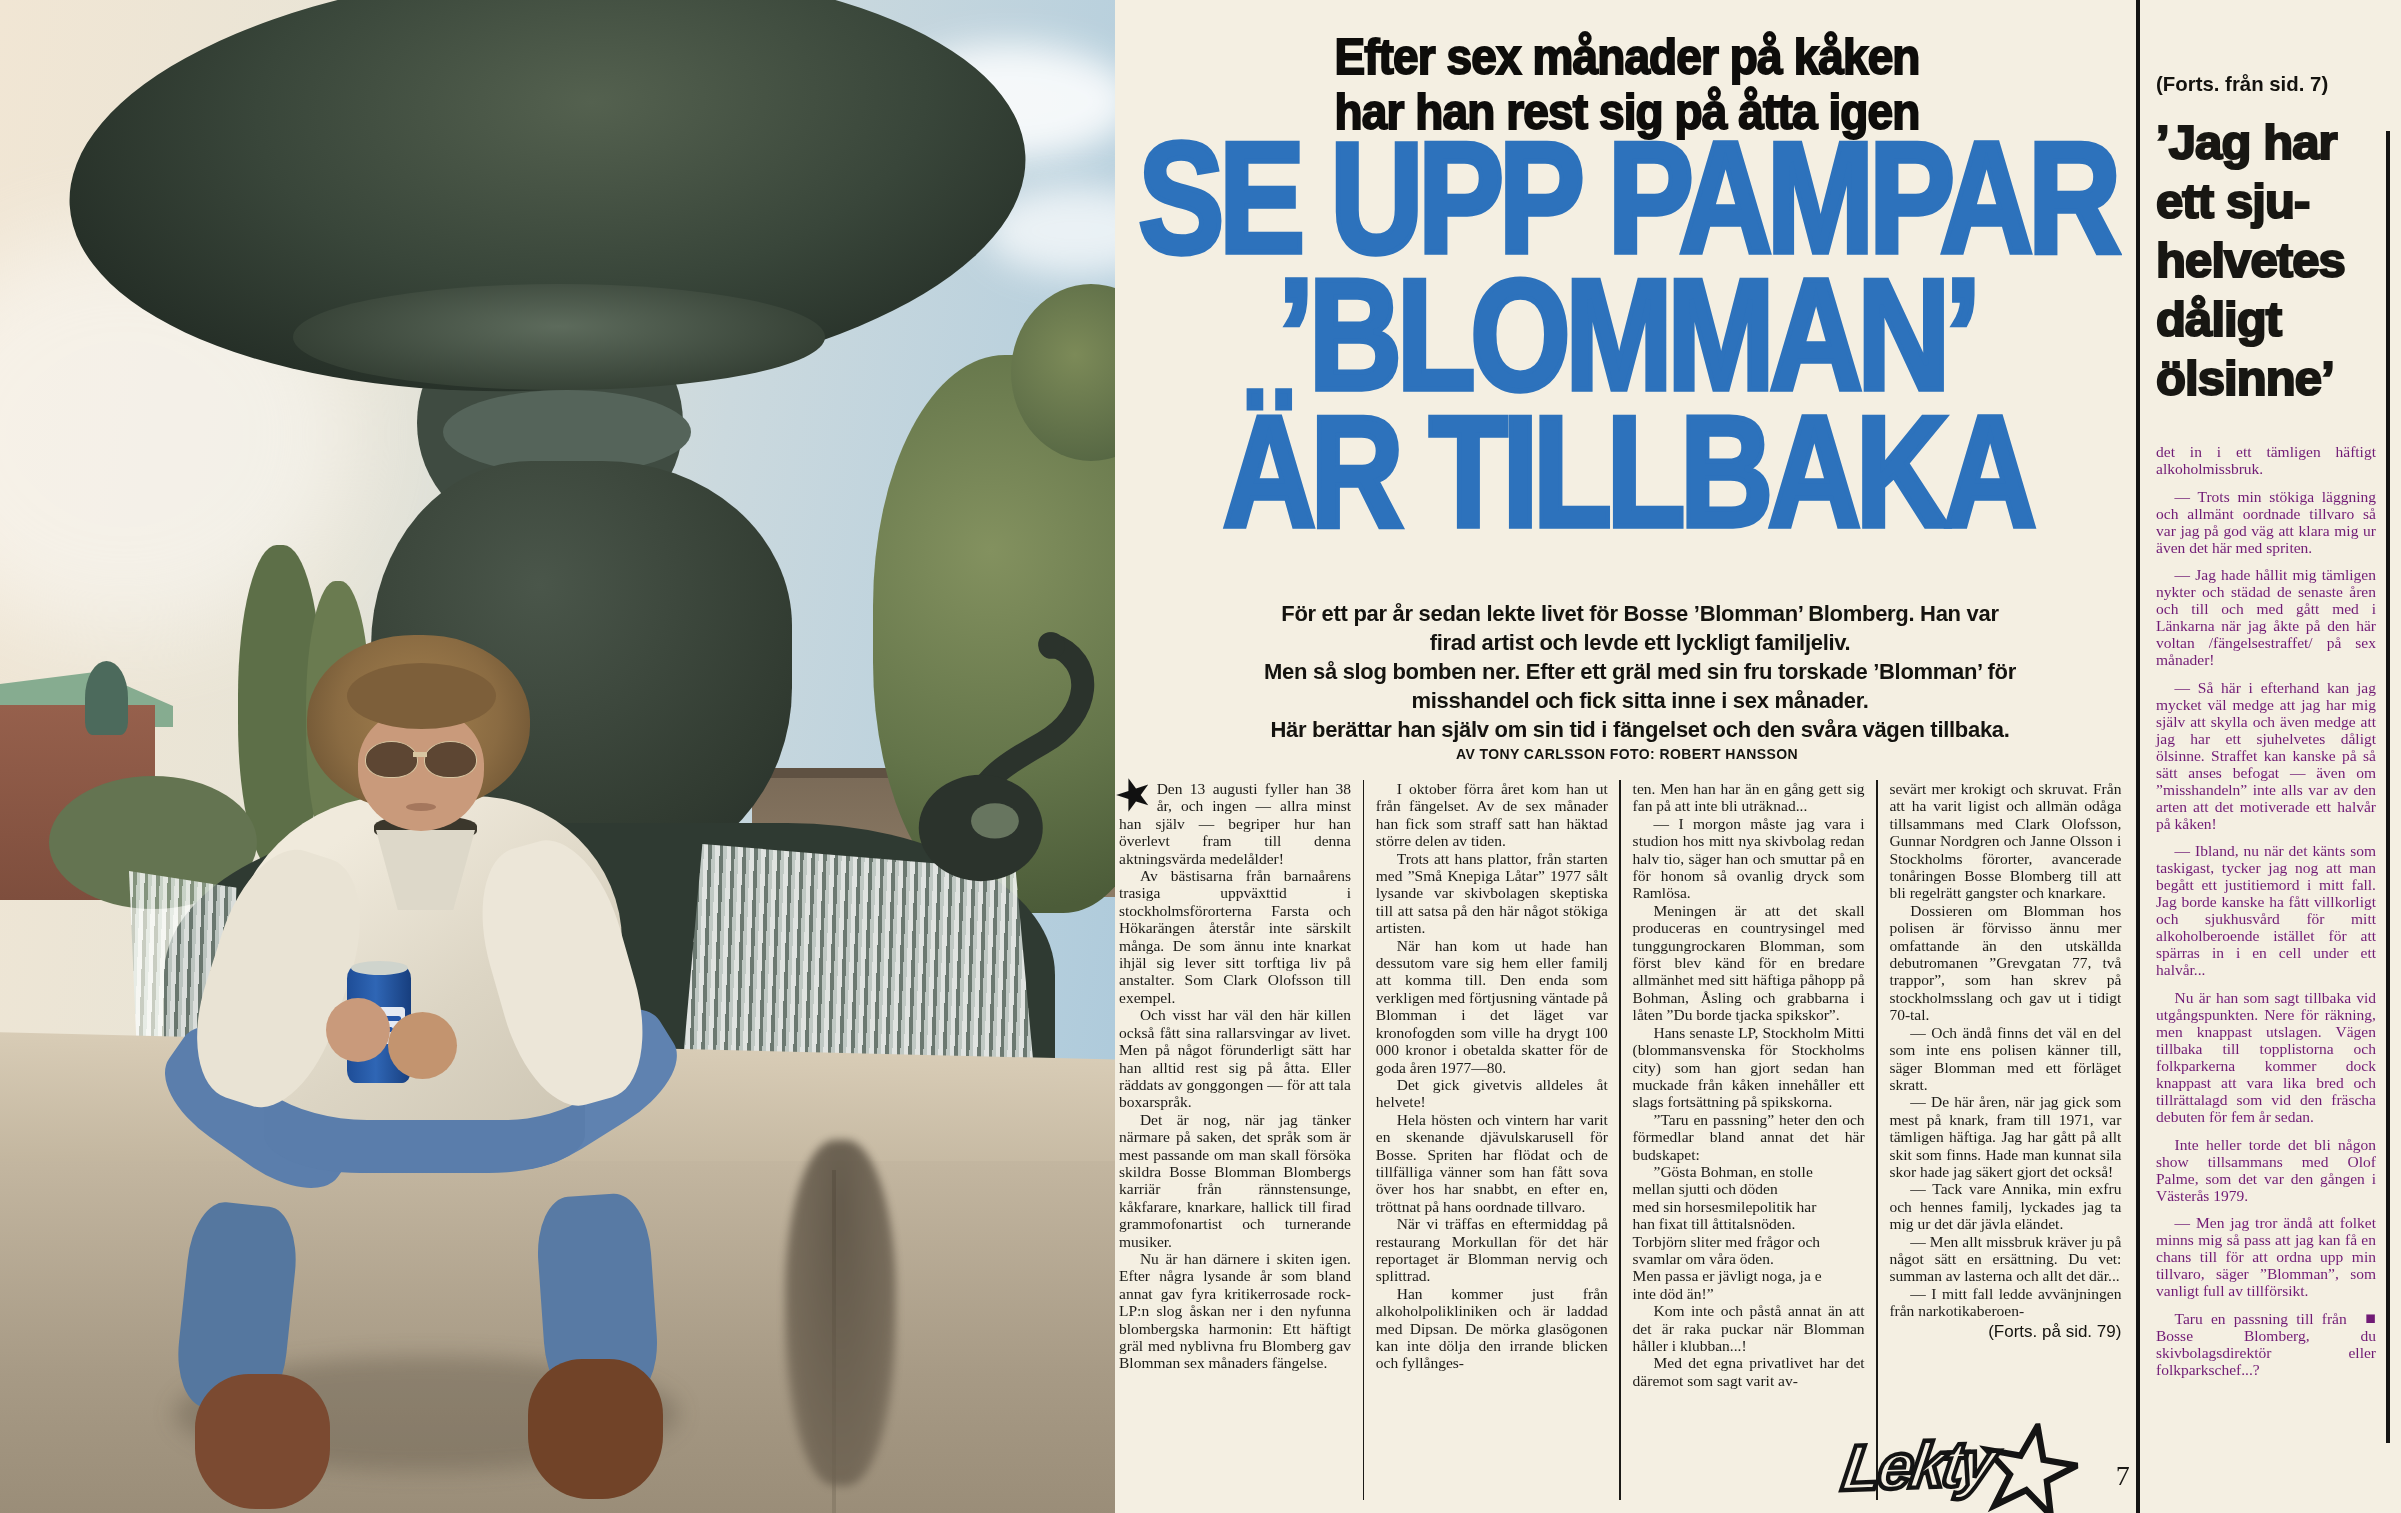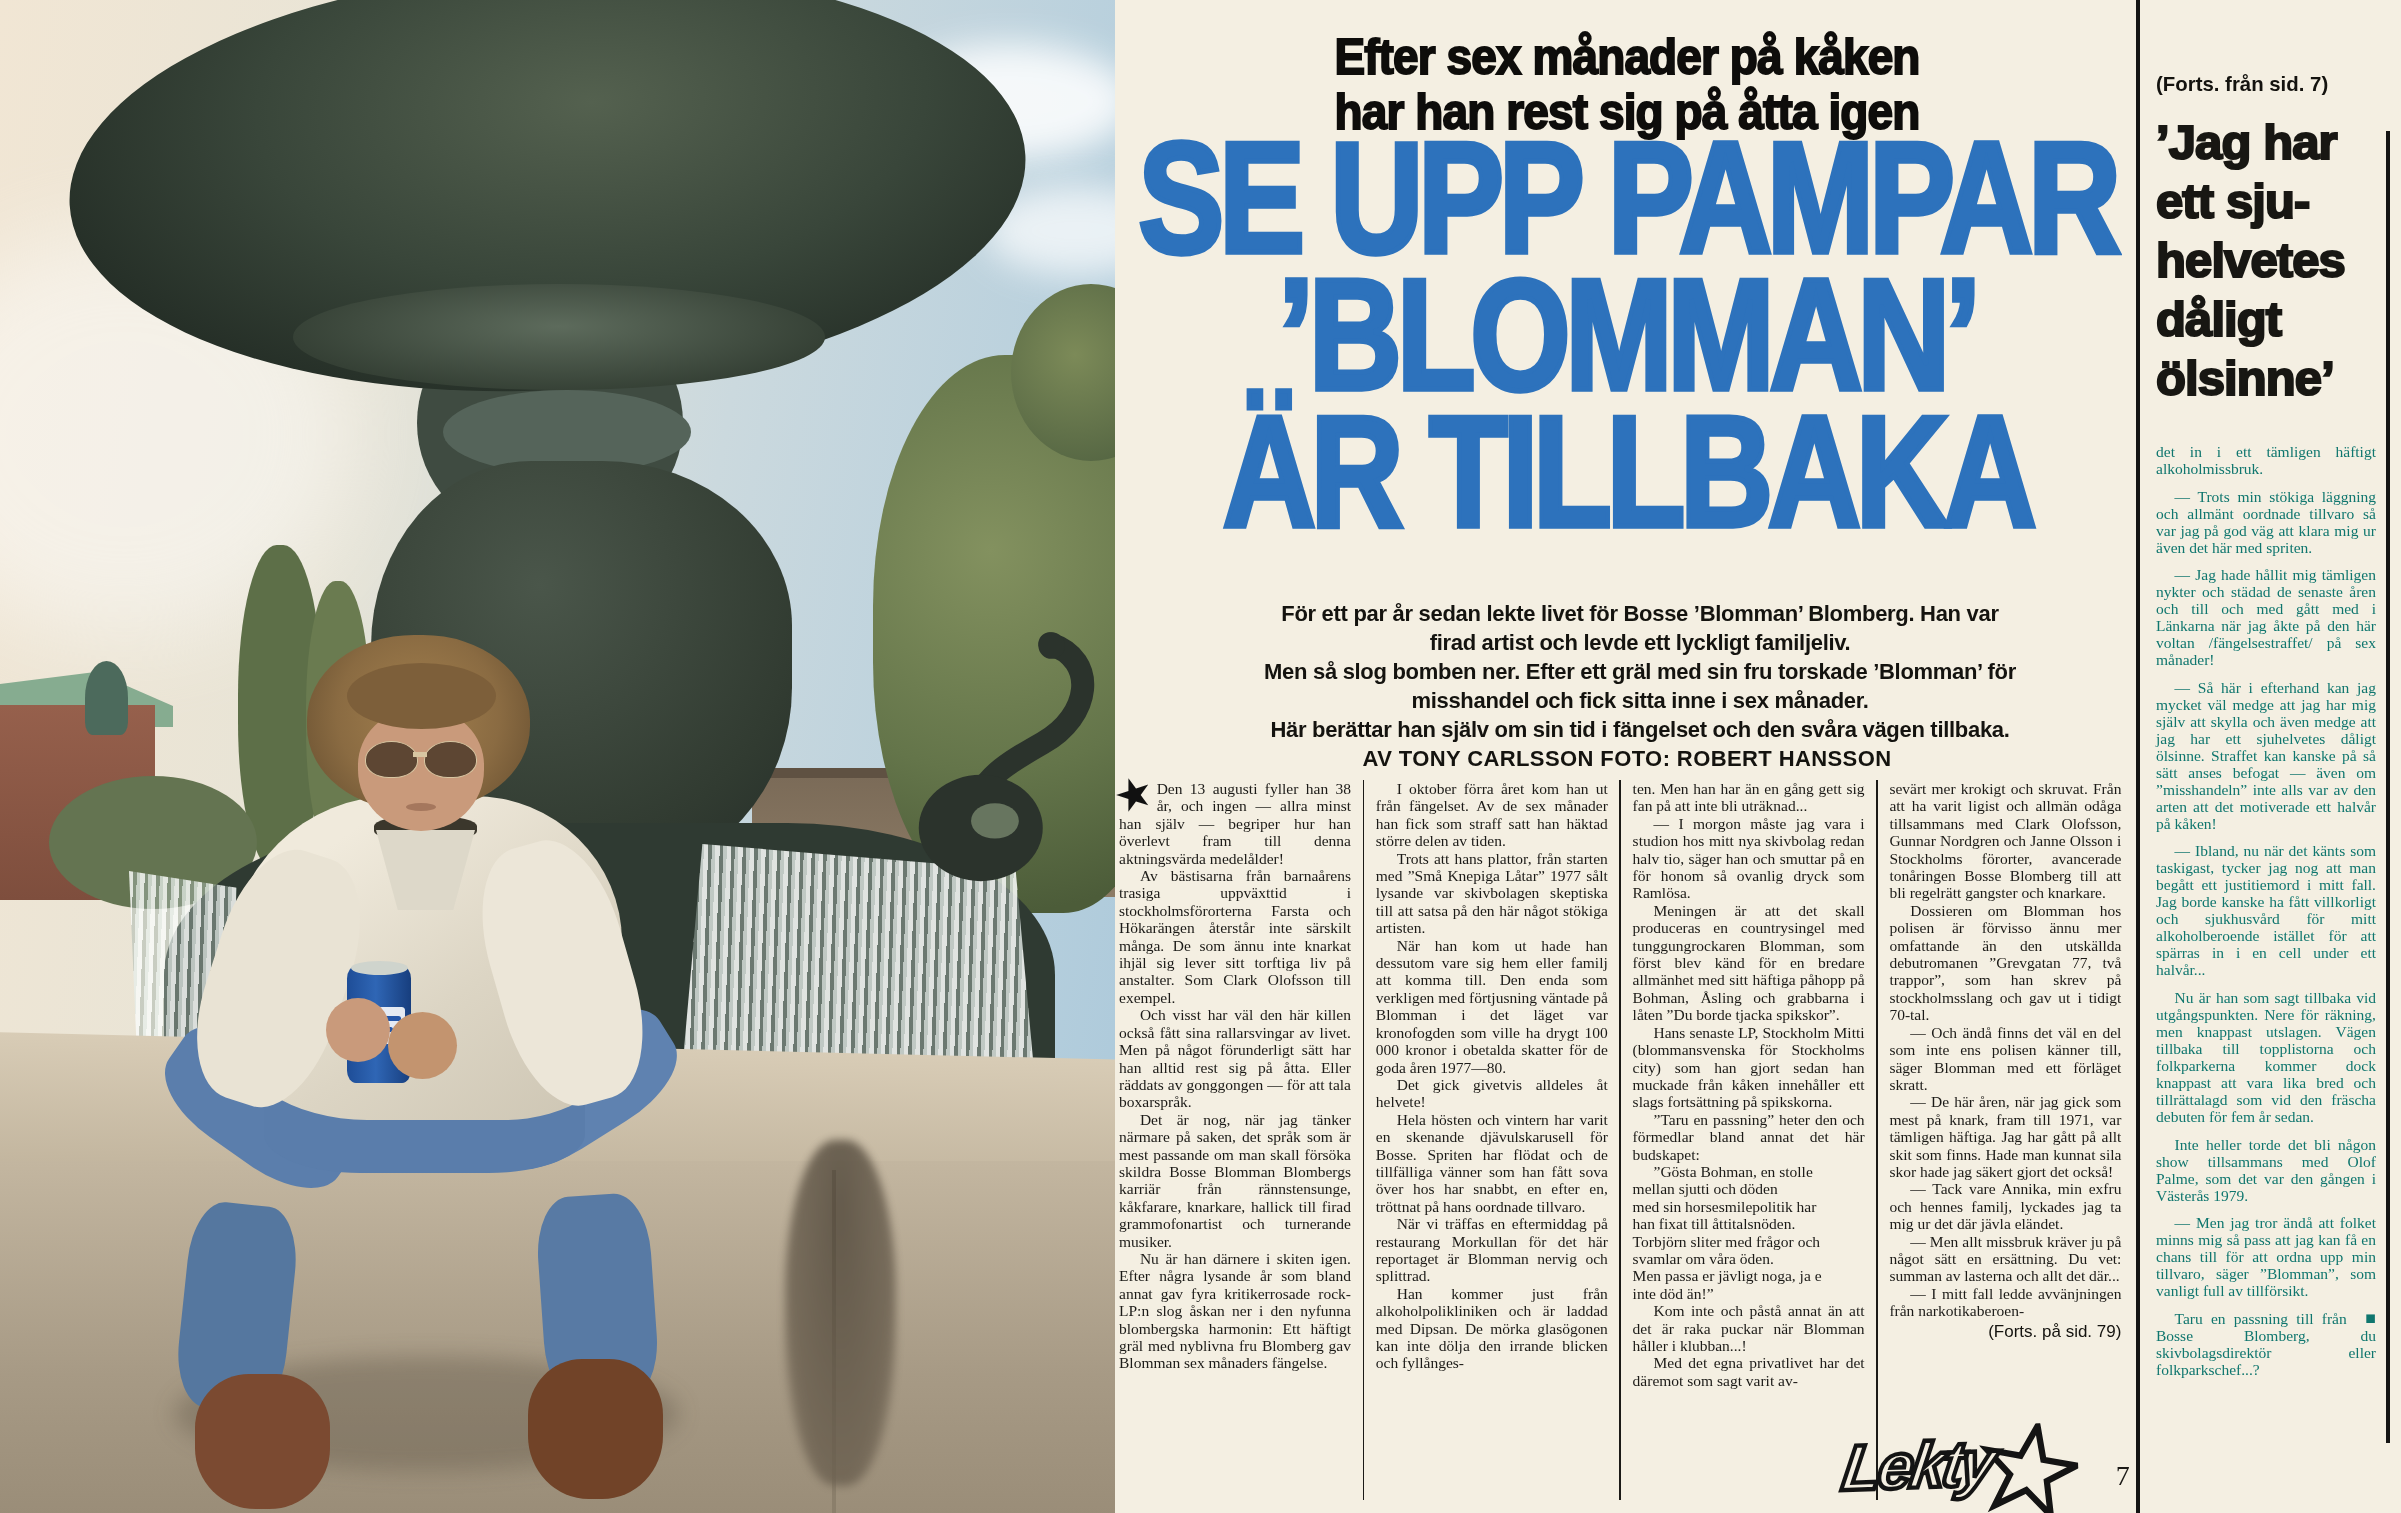--- a/index.html
+++ b/index.html
@@ -90,21 +90,21 @@
     letter-spacing:-0.9px;white-space:pre-line;transform:scaleY(1.08);transform-origin:top center;
     -webkit-text-stroke:1.8px #0e0d0b;}
   .headline-main{position:absolute;left:0;top:129px;width:100%;text-align:center;
     font-weight:700;font-size:129px;line-height:112px;letter-spacing:-5.3px;
     white-space:pre-line;transform:scaleY(1.22);transform-origin:top center;
     -webkit-text-stroke:4.4px currentColor;}
   .lede{position:absolute;left:20px;top:599px;width:1002px;text-align:center;
     font-weight:700;font-size:22px;line-height:29px;color:#14130f;white-space:pre-line;
     letter-spacing:-0.3px;}
   .byline{position:absolute;left:0;top:746px;width:100%;text-align:center;
-    font-weight:700;font-size:22px;letter-spacing:0.4px;color:#14130f;}
+    font-weight:700;font-size:14px;letter-spacing:0.4px;color:#14130f;}
   .columns{position:absolute;left:0;top:780px;width:100%;height:718px;display:flex;}
   .col{width:232px;font-family:"Liberation Serif","DejaVu Serif",serif;
     font-size:15.5px;line-height:17.4px;text-align:justify;color:#1b1a17;}
   .vrule{width:1.8px;background:#1b1a17;margin:0 11.5px;height:720px;}
   .col p{margin:0;text-indent:1.35em;}
   .col p.noindent{text-indent:0;}
   .col p.verse{white-space:pre-line;text-align:left;}
   .star-icon{float:left;font-size:44px;line-height:35px;transform:rotate(-18deg);margin:-3.5px 3.5px 0 -5.3px;color:#111;}
   .forts{margin-top:3px;text-align:right;font-family:"Liberation Sans","DejaVu Sans",sans-serif;
     font-size:17px;font-weight:400;color:#14130f;}
@@ -118,21 +118,21 @@
   
   .sidebar-rule-left{position:absolute;left:2136px;top:0;width:4.4px;height:1513px;background:#141414;}
   .sidebar-rule-right{position:absolute;left:2386px;top:131px;width:3.5px;height:1312px;background:#141414;}
   .sidebar{position:absolute;left:2156px;top:0;width:220px;height:1513px;}
   .sb-forts{position:absolute;left:0;top:73px;font-weight:700;font-size:20.4px;color:#14130f;}
   .sb-heading{position:absolute;left:0;top:113px;width:100%;
     font-weight:700;font-size:49px;line-height:59px;letter-spacing:-0.9px;color:#181713;
     white-space:pre-line;-webkit-text-stroke:2.2px #181713;transform:scaleY(1.0);}
   .sb-body{position:absolute;left:0;top:443px;width:220px;
     font-family:"Liberation Serif","DejaVu Serif",serif;
-    font-size:15.5px;line-height:17px;text-align:justify;color:#0f766e;}
+    font-size:15.5px;line-height:17px;text-align:justify;color:#701a75;}
   .sb-body p{margin:0 0 10.6px 0;text-indent:1.2em;}
   .sb-body p.noindent{text-indent:0;}
   .end-mark{float:right;font-size:17.7px;line-height:17px;}
 </style>
 </head>
 <body>
 
 <div class="photo">
   <div class="sky"></div>
   <div class="cloud c1"></div>

